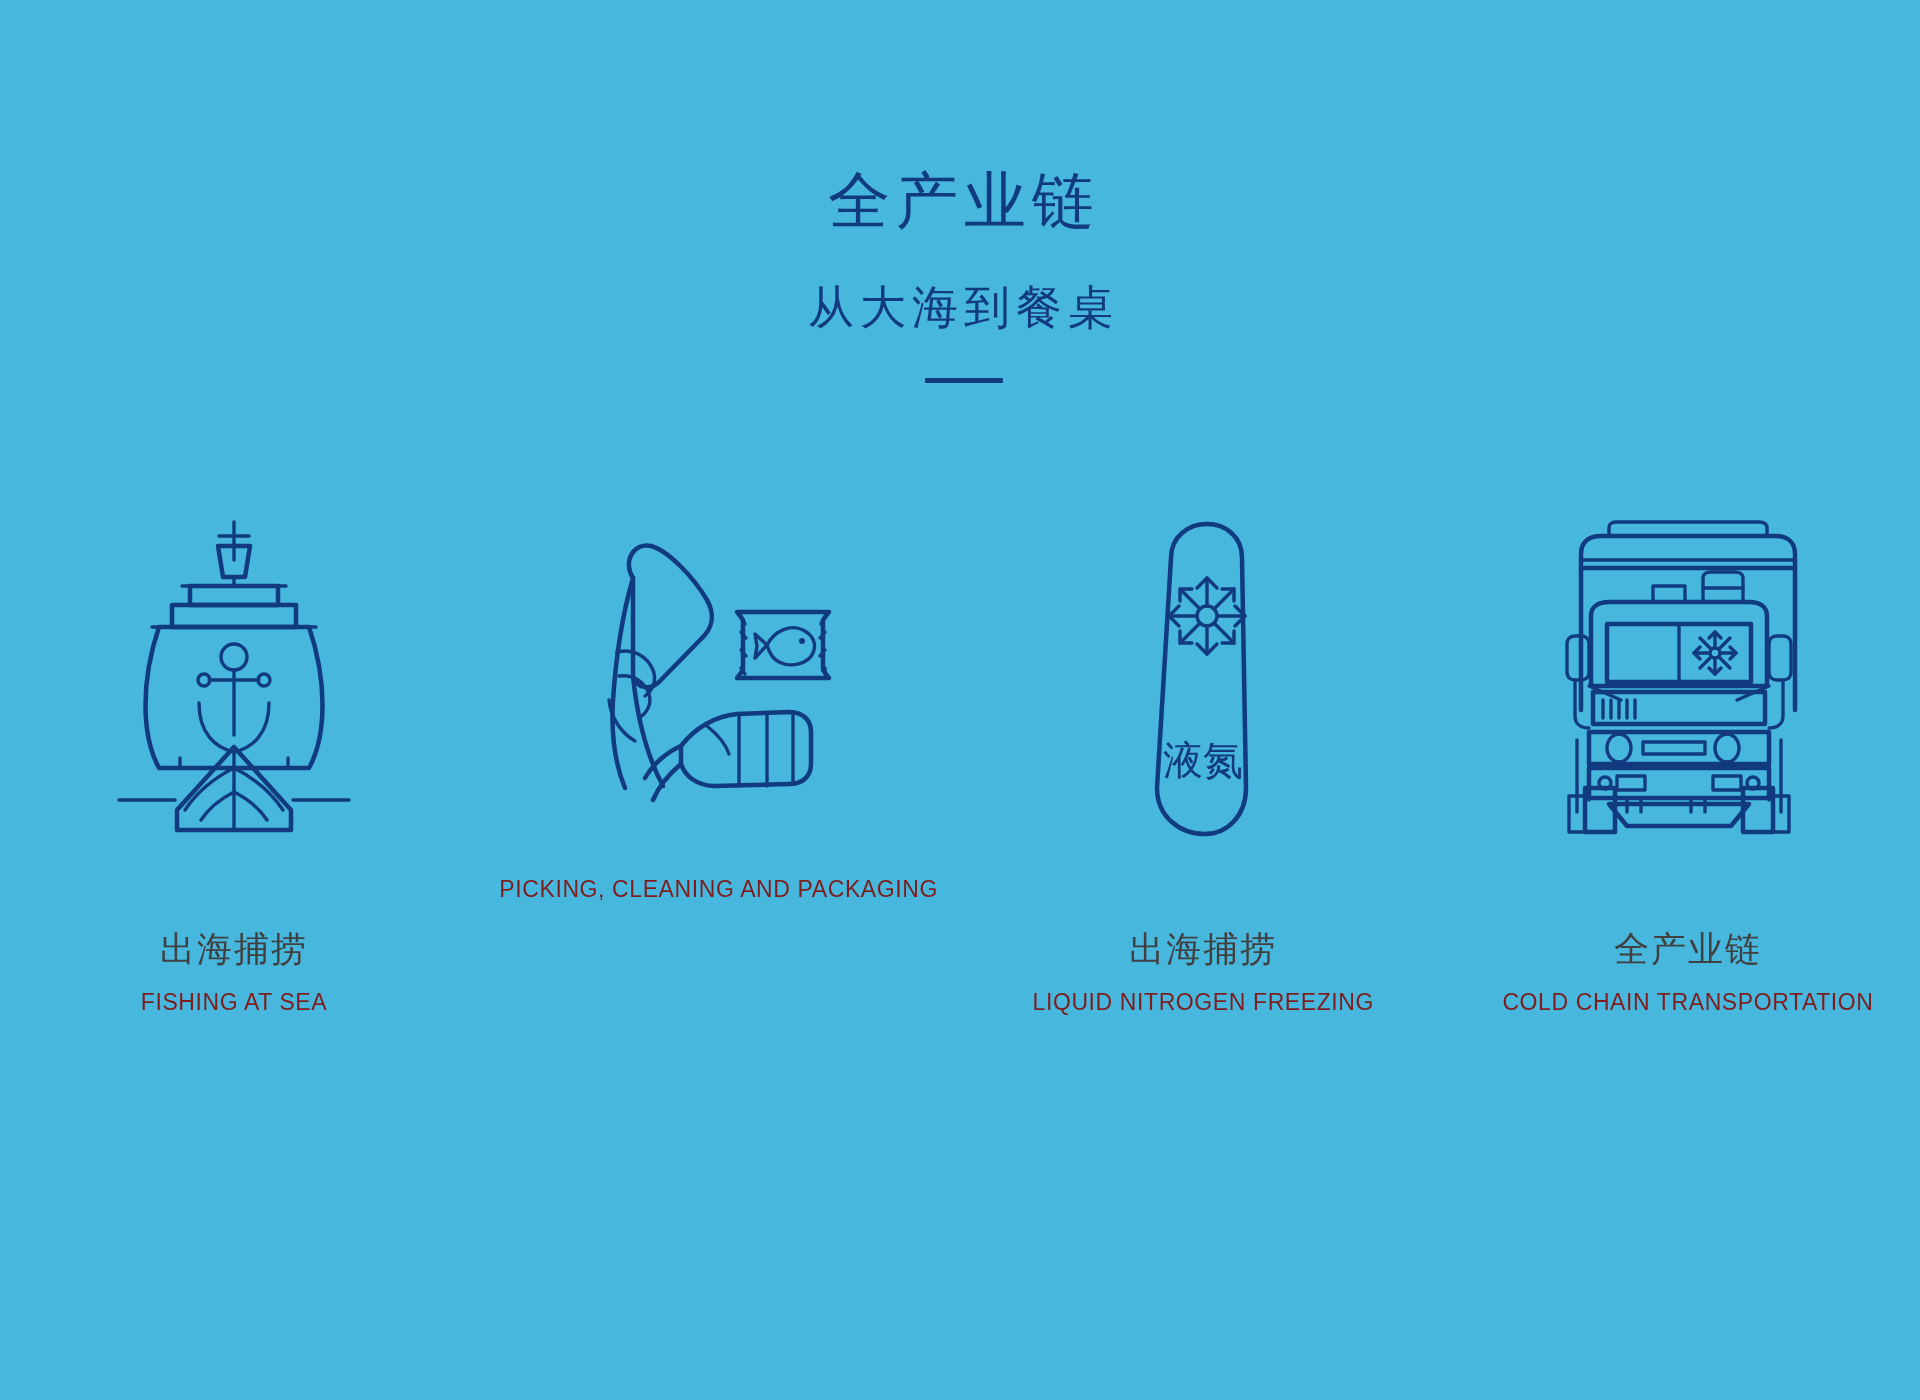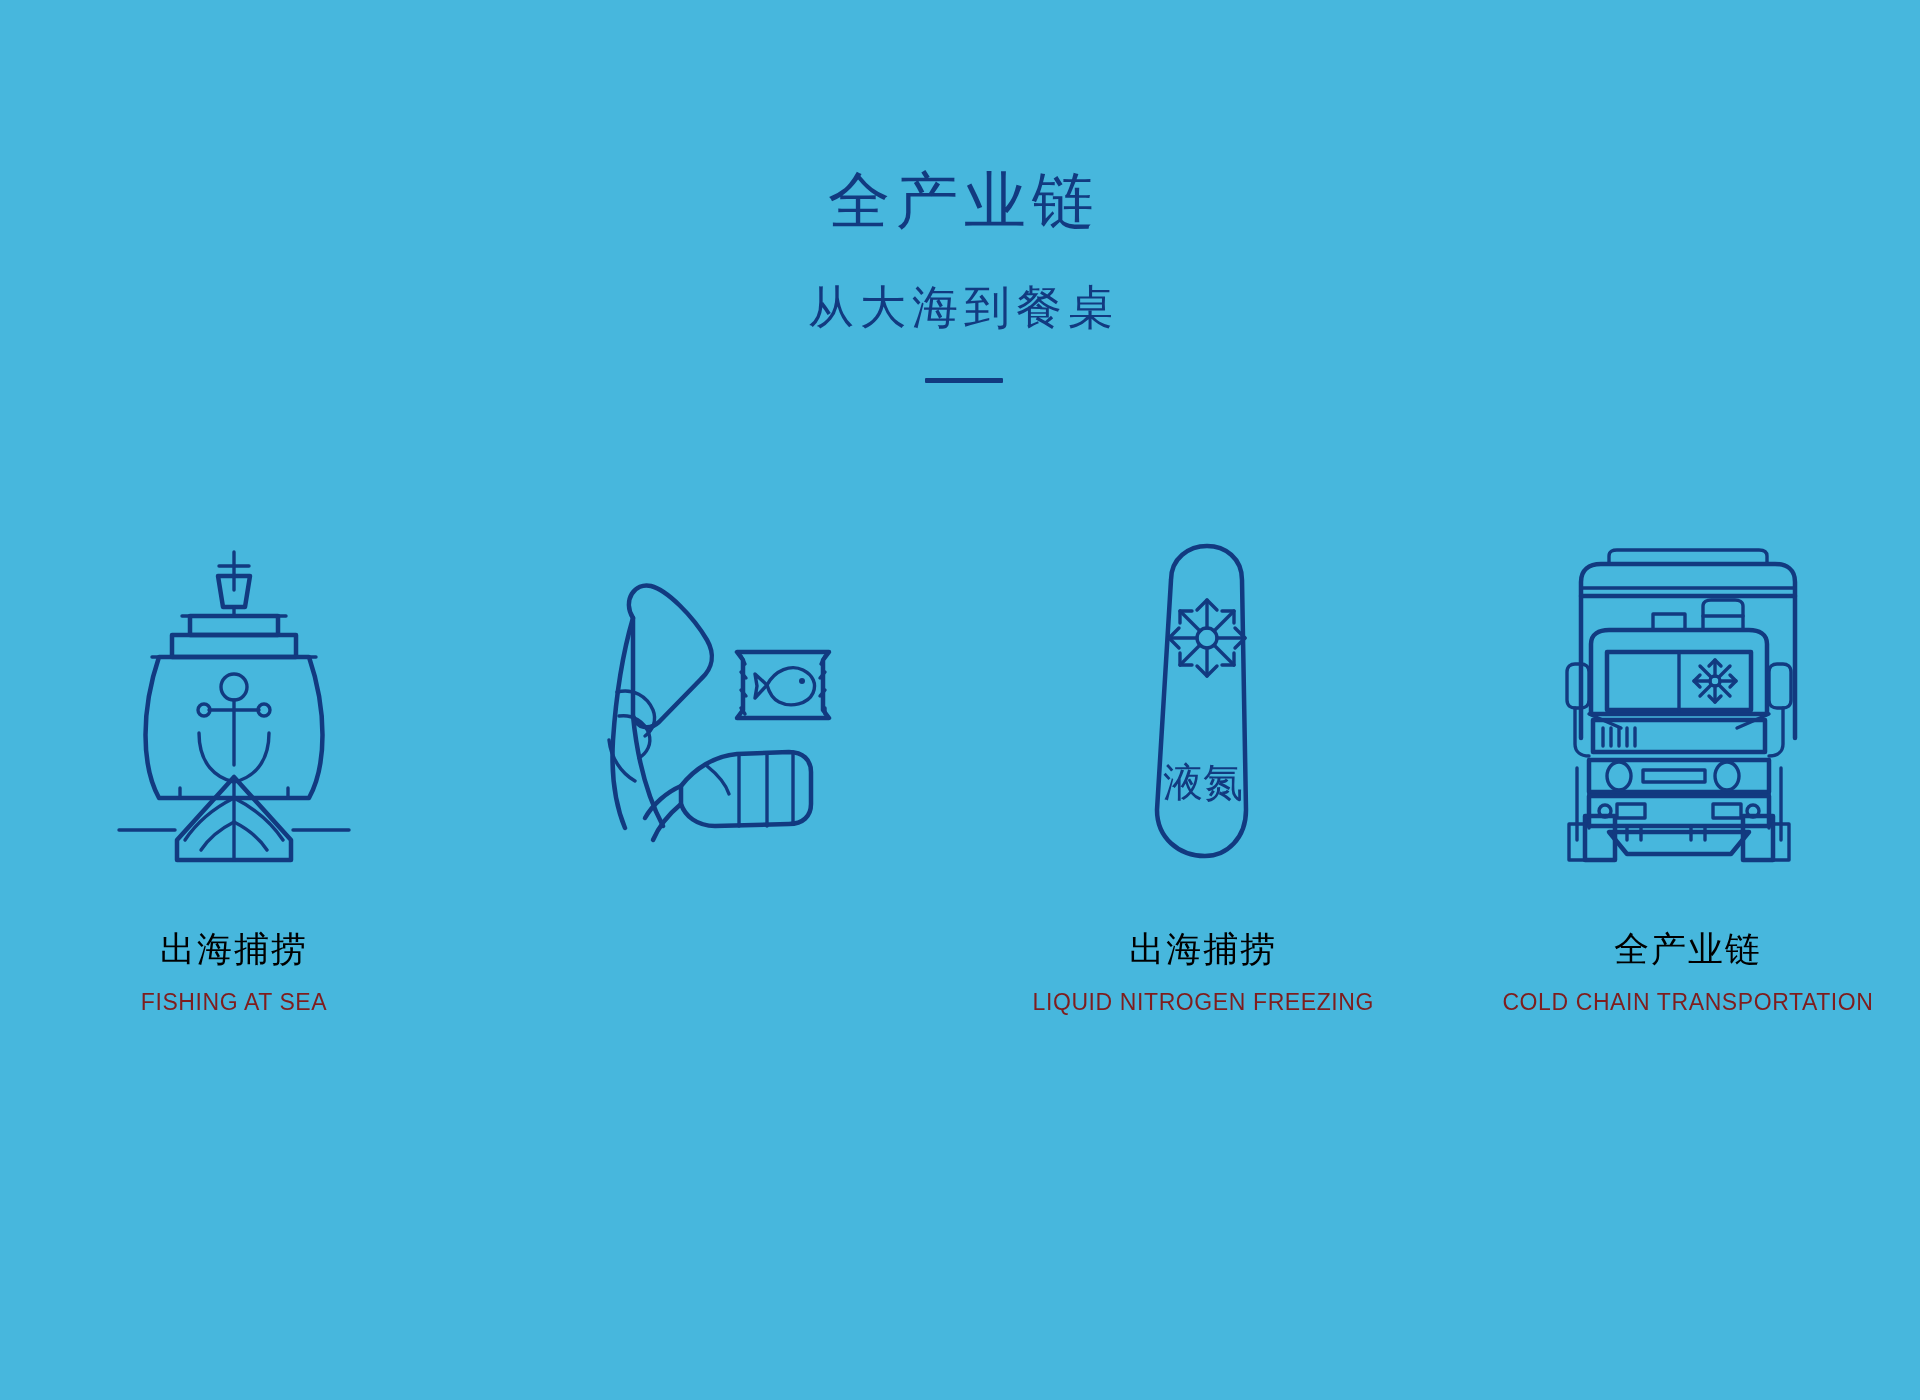--- a/index.html
+++ b/index.html
@@ -47,37 +47,37 @@
   }
   .column {
     width:480px;
     display:flex;
     flex-direction:column;
     align-items:center;
   }
   .icon-box {
     height:340px;
     display:flex;
-    align-items:flex-end;
+    align-items:flex-start;
     justify-content:center;
   }
   .icon-box svg { display:block; overflow:visible; }
   .stroke {
     fill:none;
     stroke:#123a80;
     stroke-width:4.5;
     stroke-linecap:round;
     stroke-linejoin:round;
   }
   .stroke-thin { stroke-width:3.4; }
   .glyph { fill:#123a80; }
 
   .label-cn {
     margin-top:66px;
-    color:#000000;
+    color:#404040;
     font-family:"DejaVu Sans","Liberation Sans",sans-serif;
     font-size:35px;
     font-weight:500;
     letter-spacing:2px;
     white-space:nowrap;
   }
   .label-en {
     margin-top:16px;
     color:#7f1d1d;
     font-size:23px;
@@ -181,20 +181,21 @@
 
           <path class="stroke stroke-thin" d="M152 96 L156 104 M152 112 L157 118 M152 130 L157 136 M152 148 L156 154"></path>
           <path class="stroke stroke-thin" d="M236 96 L232 104 M236 112 L231 118 M236 130 L231 136 M236 148 L236 154"></path>
 
           <path class="stroke stroke-thin" d="M178 125 C186 110 202 104 214 110 C224 115 228 124 224 133
                                               C219 144 202 148 190 142 C184 139 180 132 178 125 Z"></path>
           <path class="stroke stroke-thin" d="M178 125 L166 114 L168 126 L166 138 Z"></path>
           <circle class="glyph" cx="213" cy="121" r="3"></circle>
         </svg>
       </div>
+      <div class="label-en">PICKING, CLEANING AND PACKAGING</div>
     </div>
 
     <div class="column" id="col-3">
       <div class="icon-box">
         <svg width="160" height="318" viewBox="0 0 160 318">
 
           <path class="stroke" d="M48 38 C48 16 66 4 84 4 C102 4 119 16 119 38
                                    L123 268 C123 296 104 314 82 314
                                    C56 314 34 296 34 268 Z"></path>
 

